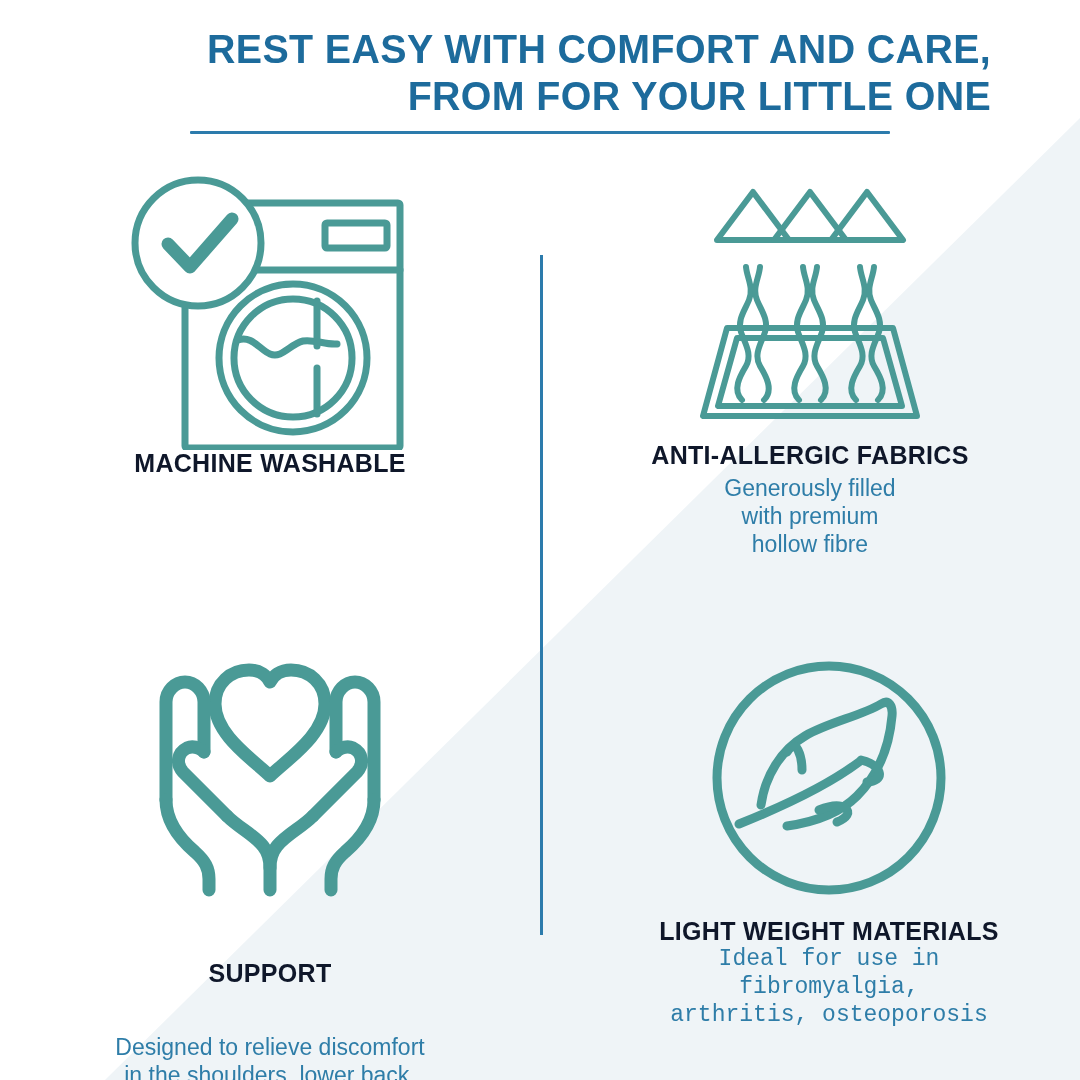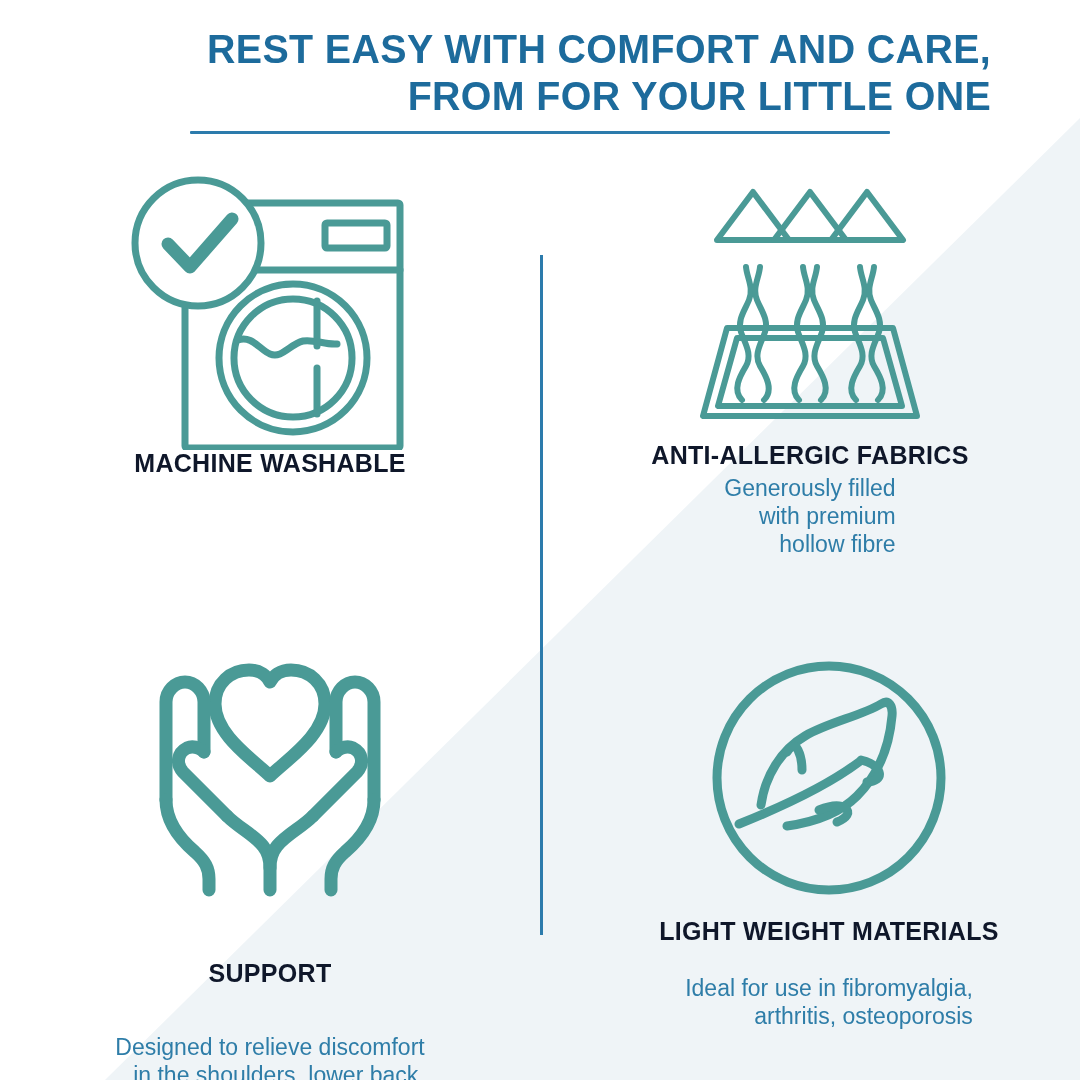--- a/index.html
+++ b/index.html
@@ -81,29 +81,29 @@
   }
   .c0 .feat-title{}
   .c1 .feat-title{margin-top:14px;}
   .c2 .feat-title{margin-top:18px;}
   .c3 .feat-title{margin-top:20px;}
 
   .feat-desc{
     color:#2E7DA8;
     font-size:23px;
     line-height:28px;
-    text-align:right;
+    text-align:center;
     margin:0;
     max-width:340px;
     white-space:pre-line;
   }
   .c0 .feat-desc{margin-top:23px;}
   .c1 .feat-desc{margin-top:5px;max-width:260px;}
   .c2 .feat-desc{margin-top:6px;max-width:360px;}
-  .c3 .feat-desc{margin-top:29px;max-width:360px;}
+  .c3 .feat-desc{margin-top:0;max-width:360px;font-family:Liberation Mono, monospace;}
 
   
   .divider{
     position:absolute;
     left:540px;top:255px;
     width:3px;height:680px;
     background:#2C7BAC;
     z-index:3;
   }
   .icon-svg{display:block;}

